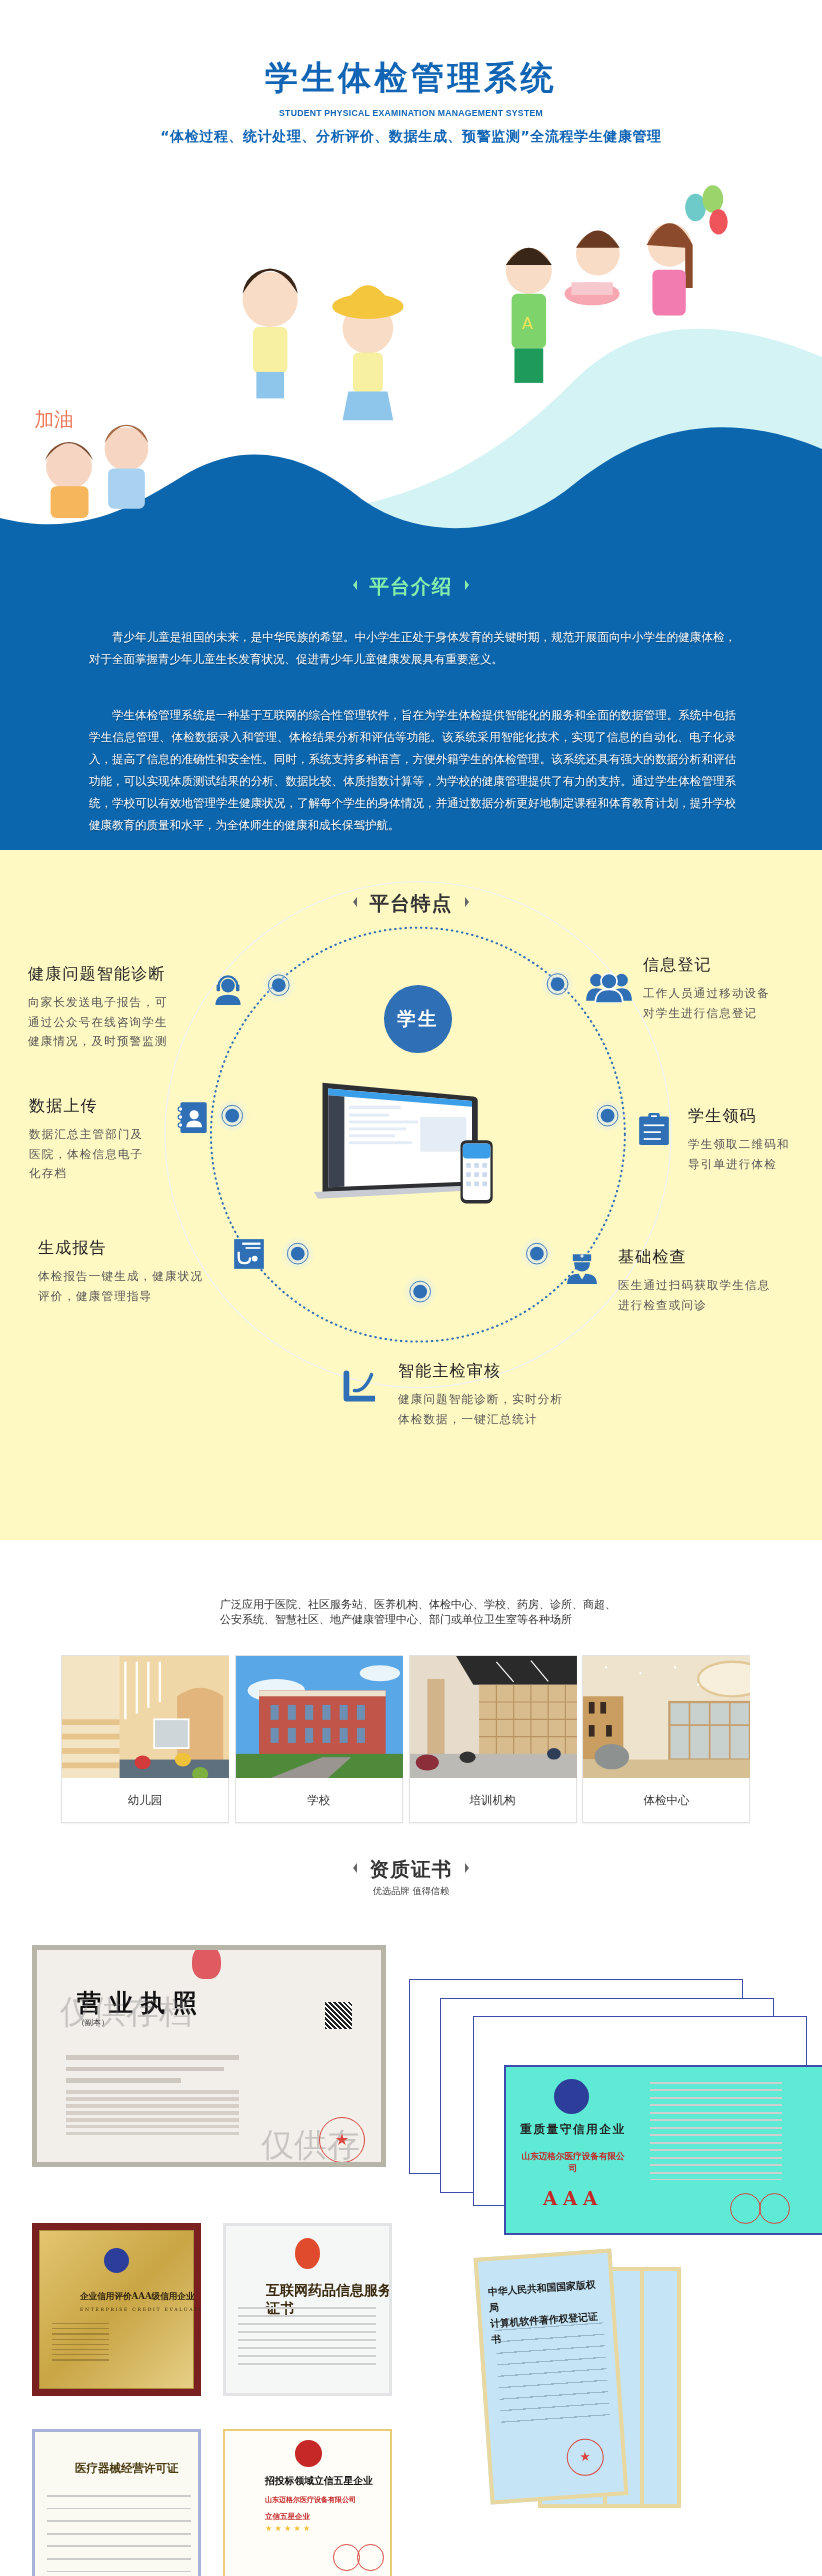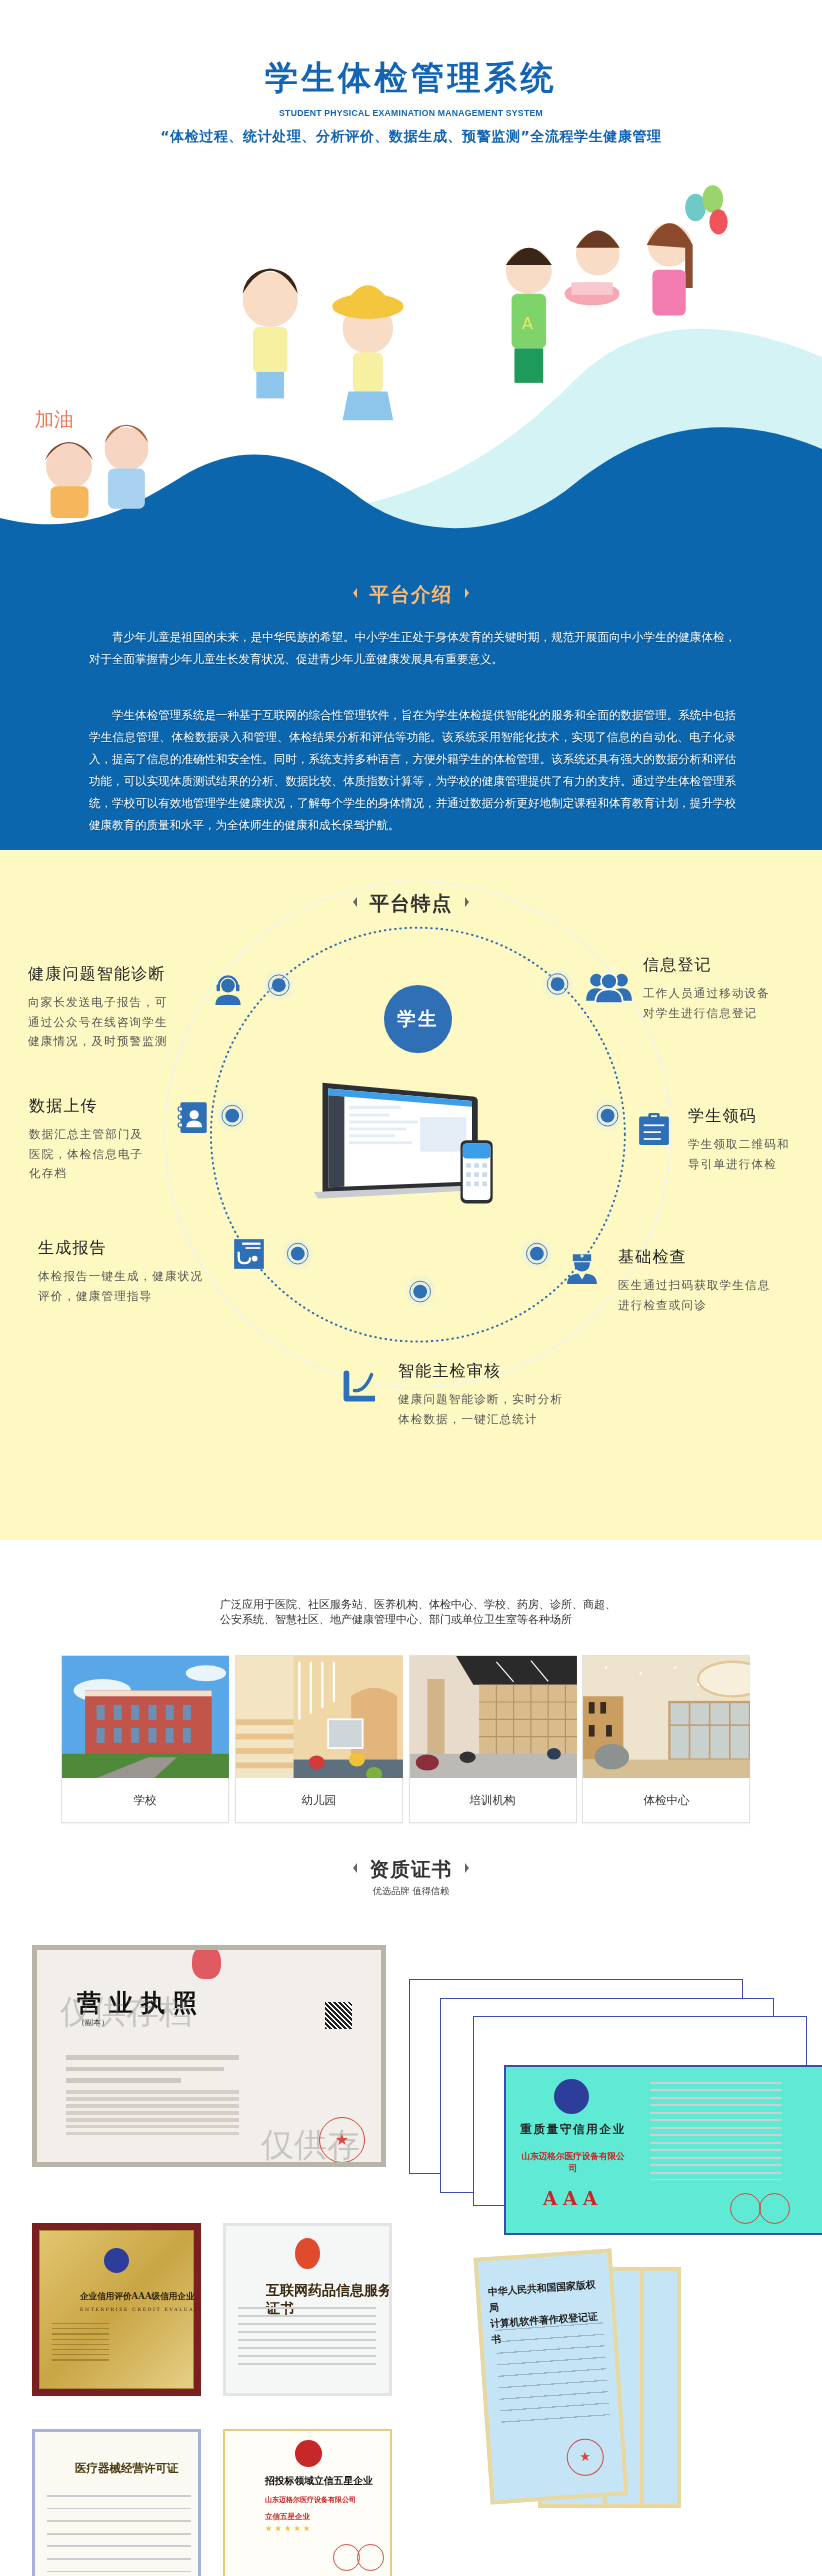--- a/index.html
+++ b/index.html
@@ -15,21 +15,21 @@
   
   .banner { position: relative; width: 822px; height: 391px; background: #ffffff; }
   .banner svg { position: absolute; left: 0; top: 0; }
 
   
   .intro { position: relative; width: 822px; height: 286px; background: #0b66ae; }
   .sec-heading { position: absolute; left: 0; width: 822px; text-align: center; font-size: 19.5px; letter-spacing: 1.2px; }
   .sec-heading .arrow { display: inline-block; width: 0; height: 0; border-top: 5.2px solid transparent; border-bottom: 5.2px solid transparent; vertical-align: middle; margin: 0 12.6px; position: relative; top: -2.3px; }
   .sec-heading .arrow.l { border-right: 4px solid currentColor; }
   .sec-heading .arrow.r { border-left: 4px solid currentColor; }
-  .intro .sec-heading { top: 17px; color: #fdba74; }
+  .intro .sec-heading { top: 9px; color: #86efac; }
   .intro-text { position: absolute; left: 89px; width: 647px; color: #ffffff; font-size: 11.5px; line-height: 22px; text-align: justify; text-shadow: 0 0.6px 1.2px rgba(0,0,0,0.35); }
   .intro-p1 { top: 62px; text-indent: 2em; }
   .intro-p2 { top: 140px; text-indent: 2em; }
 
   
   .features { position: relative; width: 822px; height: 690px; background: #fef9c3; }
   .features .sec-heading { top: 40px; color: #333333; }
   .features .sec-heading .arrow { color: #666666; }
   .feat-diagram { position: absolute; left: 0; top: 0; width: 822px; height: 690px; }
   .feat-item { position: absolute; }
@@ -304,20 +304,47 @@
       <path d="M2 56 Q2 38 22 38 L28 48 L34 38 Q54 38 54 56Z" fill="#2f6fb5"></path>
     </svg>
 </section>
 
 <section class="scenes">
   <p class="scenes-desc">广泛应用于医院、社区服务站、医养机构、体检中心、学校、药房、诊所、商超、公安系统、智慧社区、地产健康管理中心、部门或单位卫生室等各种场所</p>
   <div class="scene-cards">
     <div class="scene-card">
       <div class="scene-img">
         <svg width="167" height="122" viewBox="0 0 290 212">
+            <rect width="290" height="212" fill="#f0d7a8"></rect>
+            <rect x="0" y="0" width="100" height="212" fill="#f3e4c4"></rect>
+            <g fill="#e6c48b">
+              <rect x="0" y="110" width="100" height="10"></rect>
+              <rect x="0" y="135" width="100" height="10"></rect>
+              <rect x="0" y="160" width="100" height="10"></rect>
+              <rect x="0" y="185" width="100" height="10"></rect>
+            </g>
+            <g stroke="#fff" stroke-width="4">
+              <line x1="110" y1="10" x2="110" y2="110"></line>
+              <line x1="130" y1="10" x2="130" y2="100"></line>
+              <line x1="150" y1="10" x2="150" y2="90"></line>
+              <line x1="170" y1="10" x2="170" y2="80"></line>
+            </g>
+            <path d="M200 212 L200 70 Q240 40 280 70 L280 212Z" fill="#e1b57c"></path>
+            <rect x="160" y="110" width="60" height="50" fill="#cfd6da" stroke="#fff" stroke-width="3"></rect>
+            <rect x="100" y="180" width="190" height="32" fill="#5e6f7e"></rect>
+            <ellipse cx="140" cy="185" rx="14" ry="12" fill="#d33b3b"></ellipse>
+            <ellipse cx="210" cy="180" rx="14" ry="12" fill="#f0c23a"></ellipse>
+            <ellipse cx="240" cy="205" rx="14" ry="12" fill="#7cb13f"></ellipse>
+          </svg>
+      </div>
+      <div class="scene-label">幼儿园</div>
+    </div>
+    <div class="scene-card">
+      <div class="scene-img">
+        <svg width="167" height="122" viewBox="0 0 290 212">
             <rect width="290" height="212" fill="#5aa7e8"></rect>
             <ellipse cx="70" cy="60" rx="50" ry="20" fill="#eaf4fb"></ellipse>
             <ellipse cx="250" cy="30" rx="35" ry="14" fill="#eaf4fb"></ellipse>
             <rect x="40" y="60" width="220" height="130" fill="#c1554a"></rect>
             <rect x="40" y="60" width="220" height="10" fill="#eee2cf"></rect>
             <g fill="#6c8fb3">
               <rect x="60" y="85" width="14" height="26"></rect>
               <rect x="90" y="85" width="14" height="26"></rect>
               <rect x="120" y="85" width="14" height="26"></rect>
               <rect x="150" y="85" width="14" height="26"></rect>
@@ -332,47 +359,20 @@
             </g>
             <rect x="0" y="170" width="290" height="42" fill="#4f8a3a"></rect>
             <path d="M60 212 L150 176 L200 176 L160 212Z" fill="#9a9590"></path>
           </svg>
       </div>
       <div class="scene-label">学校</div>
     </div>
     <div class="scene-card">
       <div class="scene-img">
         <svg width="167" height="122" viewBox="0 0 290 212">
-            <rect width="290" height="212" fill="#f0d7a8"></rect>
-            <rect x="0" y="0" width="100" height="212" fill="#f3e4c4"></rect>
-            <g fill="#e6c48b">
-              <rect x="0" y="110" width="100" height="10"></rect>
-              <rect x="0" y="135" width="100" height="10"></rect>
-              <rect x="0" y="160" width="100" height="10"></rect>
-              <rect x="0" y="185" width="100" height="10"></rect>
-            </g>
-            <g stroke="#fff" stroke-width="4">
-              <line x1="110" y1="10" x2="110" y2="110"></line>
-              <line x1="130" y1="10" x2="130" y2="100"></line>
-              <line x1="150" y1="10" x2="150" y2="90"></line>
-              <line x1="170" y1="10" x2="170" y2="80"></line>
-            </g>
-            <path d="M200 212 L200 70 Q240 40 280 70 L280 212Z" fill="#e1b57c"></path>
-            <rect x="160" y="110" width="60" height="50" fill="#cfd6da" stroke="#fff" stroke-width="3"></rect>
-            <rect x="100" y="180" width="190" height="32" fill="#5e6f7e"></rect>
-            <ellipse cx="140" cy="185" rx="14" ry="12" fill="#d33b3b"></ellipse>
-            <ellipse cx="210" cy="180" rx="14" ry="12" fill="#f0c23a"></ellipse>
-            <ellipse cx="240" cy="205" rx="14" ry="12" fill="#7cb13f"></ellipse>
-          </svg>
-      </div>
-      <div class="scene-label">幼儿园</div>
-    </div>
-    <div class="scene-card">
-      <div class="scene-img">
-        <svg width="167" height="122" viewBox="0 0 290 212">
             <rect width="290" height="212" fill="#e7dccb"></rect>
             <path d="M80 0 L290 0 L290 50 L110 50Z" fill="#2a2a2a"></path>
             <g stroke="#ffffff" stroke-width="2">
               <line x1="150" y1="10" x2="180" y2="45"></line>
               <line x1="210" y1="8" x2="240" y2="44"></line>
             </g>
             <rect x="120" y="50" width="170" height="130" fill="#d9bc8e"></rect>
             <g stroke="#b79463" stroke-width="2" fill="none">
               <line x1="150" y1="50" x2="150" y2="180"></line>
               <line x1="180" y1="50" x2="180" y2="180"></line>

